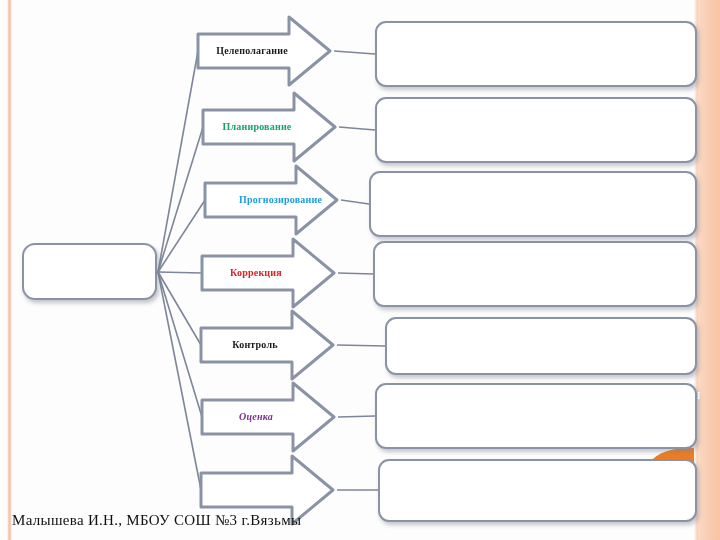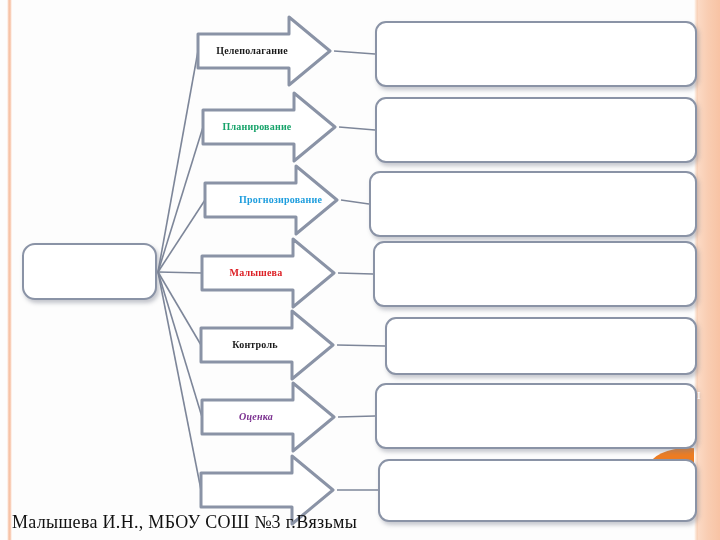--- a/index.html
+++ b/index.html
@@ -114,21 +114,21 @@
     font-size: 12px;
     color: #222;
     text-align: center;
   }
 
   
   .footer {
     position: absolute;
     left: 12px;
     top: 512px;
-    font-size: 18px;
+    font-size: 15px;
     color: #111;
     letter-spacing: .3px;
     white-space: nowrap;
   }
 
   .cursor-mark {
     position: absolute;
     left: 697px; top: 389px;
     font-size: 11px;
     color: #ffffff;
@@ -182,21 +182,21 @@
       <div class="arrow" style="left: 203px; top: 163px;">
         <svg viewBox="0 0 136 74">
           <path d="M2,20 L93,20 L93,3 L134,37 L93,71 L93,54 L2,54 Z" fill="#ffffff" stroke="#8a93a6" stroke-width="3" stroke-linejoin="round"></path>
         </svg>
         <div class="arrow-label" style="color: rgb(31, 158, 222); padding-left: 32px;">Прогнозирование</div>
       </div>
       <div class="arrow" style="left: 200px; top: 236px;">
         <svg viewBox="0 0 136 74">
           <path d="M2,20 L93,20 L93,3 L134,37 L93,71 L93,54 L2,54 Z" fill="#ffffff" stroke="#8a93a6" stroke-width="3" stroke-linejoin="round"></path>
         </svg>
-        <div class="arrow-label" style="color: rgb(221, 32, 38);">Малышева</div>
+        <div class="arrow-label" style="color: rgb(221, 32, 38);">Коррекция</div>
       </div>
       <div class="arrow" style="left: 199px; top: 308px;">
         <svg viewBox="0 0 136 74">
           <path d="M2,20 L93,20 L93,3 L134,37 L93,71 L93,54 L2,54 Z" fill="#ffffff" stroke="#8a93a6" stroke-width="3" stroke-linejoin="round"></path>
         </svg>
         <div class="arrow-label" style="color: rgb(26, 26, 26);">Контроль</div>
       </div>
       <div class="arrow" style="left: 200px; top: 380px; font-style: italic;">
         <svg viewBox="0 0 136 74">
           <path d="M2,20 L93,20 L93,3 L134,37 L93,71 L93,54 L2,54 Z" fill="#ffffff" stroke="#8a93a6" stroke-width="3" stroke-linejoin="round"></path>

